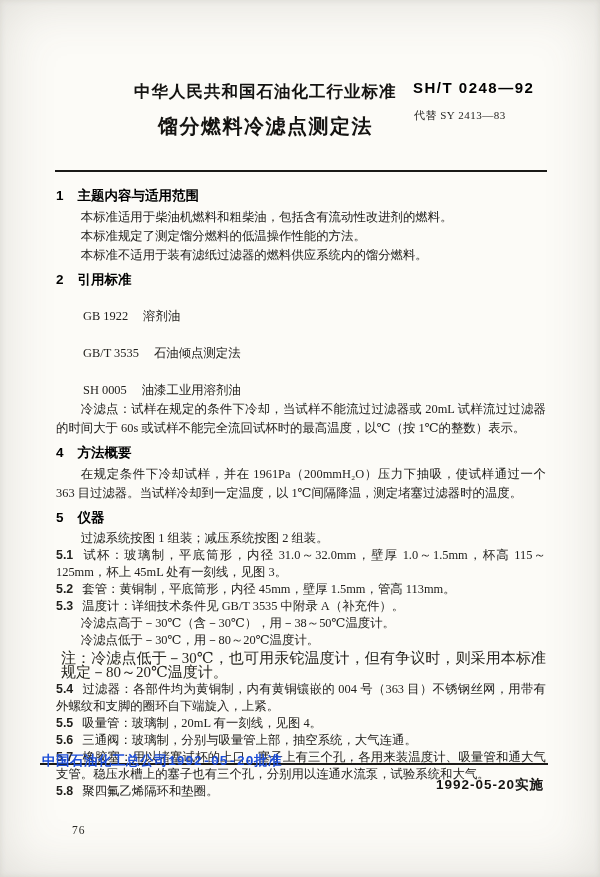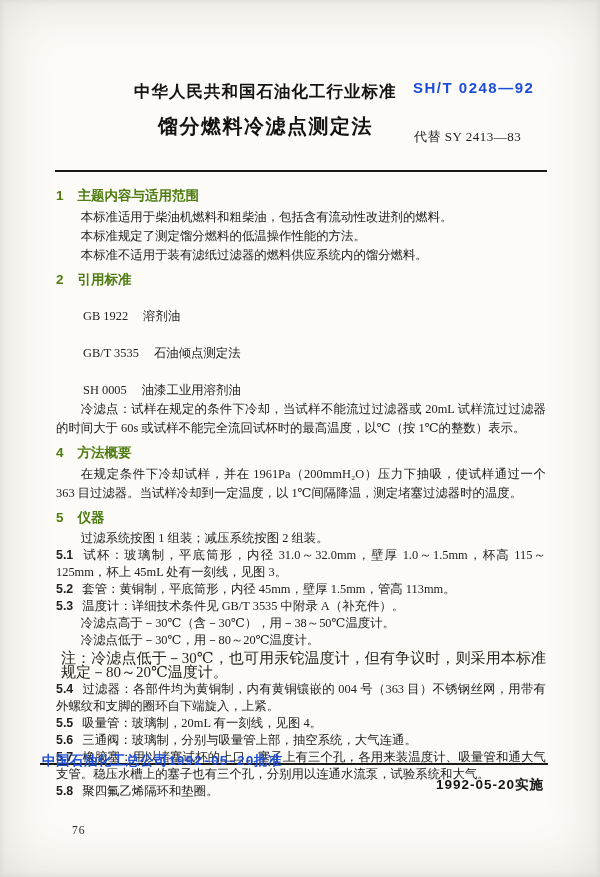--- a/index.html
+++ b/index.html
@@ -17,44 +17,44 @@
   }
   
   .hdr-org{
     position:absolute;left:134px;top:81px;
     font-family:"Liberation Sans","DejaVu Sans",sans-serif;
     font-weight:700;font-size:16.5px;letter-spacing:1px;color:#141311;
   }
   .hdr-no{
     position:absolute;left:413px;top:79px;
     font-family:"Liberation Sans","DejaVu Sans",sans-serif;
-    font-weight:700;font-size:15px;letter-spacing:1.5px;color:#1d4ed8;
+    font-weight:700;font-size:15px;letter-spacing:1.5px;color:#000000;
   }
   .hdr-title{
     position:absolute;left:158px;top:113px;
     font-family:"Liberation Sans","DejaVu Sans",sans-serif;
     font-weight:700;font-size:20px;letter-spacing:1.5px;color:#141311;
   }
   .hdr-replaces{
-    position:absolute;left:414px;top:128px;
-    font-size:13px;letter-spacing:.5px;color:#242320;
+    position:absolute;left:414px;top:108px;
+    font-size:11px;letter-spacing:.5px;color:#242320;
   }
   .hdr-rule{
     position:absolute;left:55px;right:53px;top:170px;
     border-top:2px solid #1b1a18;
   }
   
   .content{
     position:absolute;left:56px;right:54px;top:181px;
     font-size:12.4px;color:#22211e;text-align:justify;
   }
   .sec-h{
     font-family:"Liberation Sans","DejaVu Sans",sans-serif;
     font-weight:700;font-size:13.5px;line-height:19px;
-    margin:5px 0 3px;text-align:left;color:#4d7c0f;
+    margin:5px 0 3px;text-align:left;color:#000000;
   }
   .sec-h .sec-no{margin-right:14px;}
   .para{text-indent:2em;line-height:19px;}
   .ref-line{padding-left:27px;line-height:19px;margin-top:18px;}
   .ref-line .ref-code{margin-right:15px;}
   .sec5-body .line{line-height:17px;}
   .cno{
     font-family:"Liberation Sans","DejaVu Sans",sans-serif;
     font-weight:700;margin-right:9px;
   }

